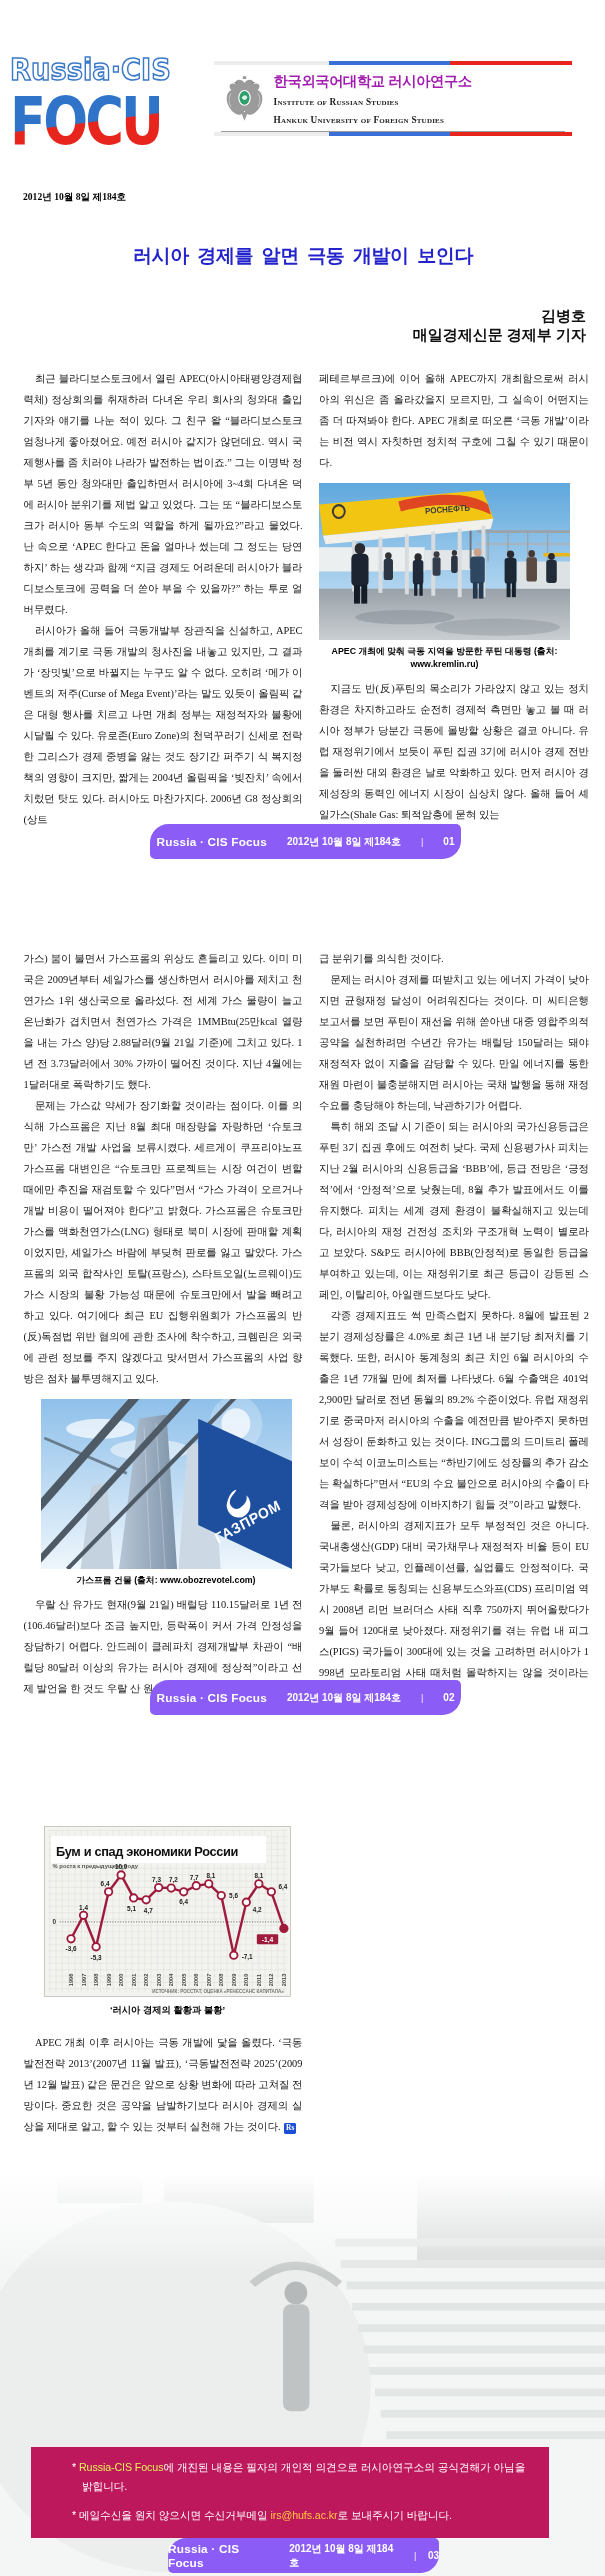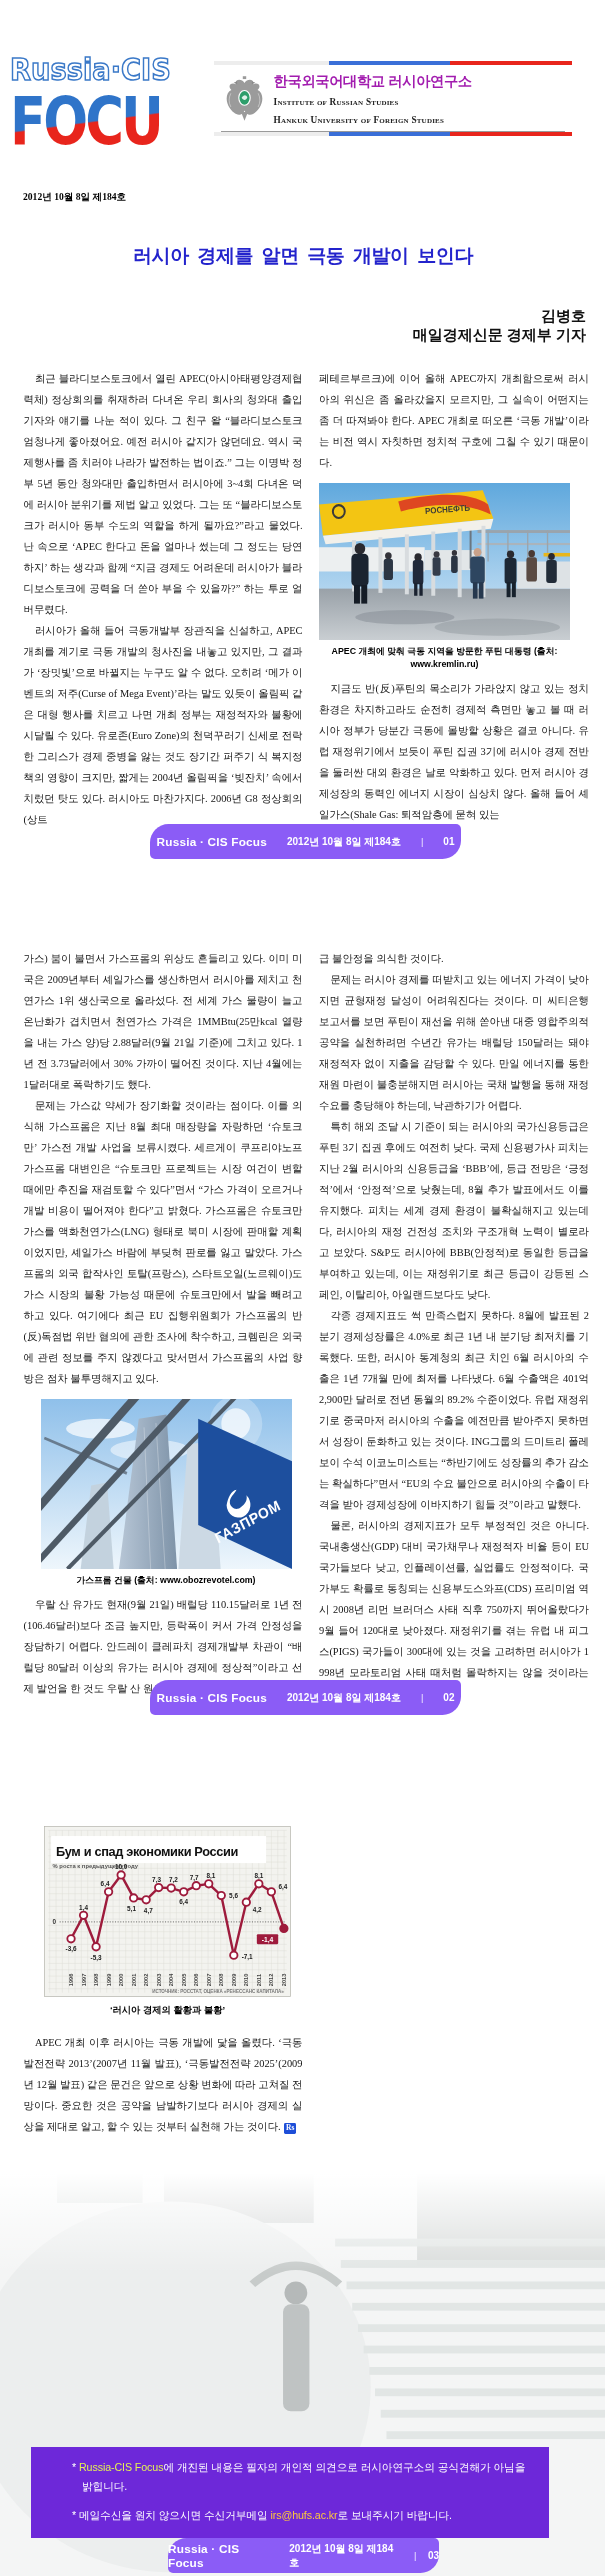--- a/index.html
+++ b/index.html
@@ -66,21 +66,21 @@
   .chart-caption{font-weight:800;font-size:9.3px;text-align:center;color:#000;margin-top:7.1px;}
 
   
   .rs-mark{display:inline-block;width:12px;height:10.7px;background:#1d4ed8;color:#fff;
            font-family:"Liberation Serif",serif;font-weight:700;font-size:7.5px;line-height:10.7px;
            text-align:center;border-radius:1.4px;margin-left:3.6px;text-indent:0;vertical-align:baseline;}
 
   
   #bottom{left:0;top:2173px;width:606px;height:403px;}
   #bottom-bg{position:absolute;left:0;top:0;}
-  #notice{position:absolute;left:31px;top:274px;width:518px;box-sizing:border-box;background:#6d28d9;
+  #notice{position:absolute;left:31px;top:274px;width:518px;box-sizing:border-box;background:#be185d;
           padding:11.4px 20px 13px 41px;color:#fff;font-size:10.7px;line-height:18.5px;letter-spacing:-0.1px;}
   .notice-line{padding-left:10px;text-indent:-10px;}
   .notice-line + .notice-line{margin-top:10.7px;}
   .hl1{color:#e4f154;}
   .hl2{color:#ffc83c;}
 </style>
 </head>
 <body>
 
 <div id="doc">
@@ -242,21 +242,21 @@
       </g>
       <polygon points="238,28 380,88 380,240 238,178" fill="#1d4f9e"></polygon>
       <path d="M281 150 a18 18 0 1 0 30 -14 c2 8 -3 13 -9 17 a10 10 0 0 1 -16 -6 c-1 -8 6 -12 10 -19 c-8 1 -13 11 -15 22 z" fill="#fff"></path>
       <text x="256" y="186" font-size="21" font-weight="bold" fill="#fff" letter-spacing="1" transform="rotate(-27 300 170)">ГАЗПРОМ</text>
     </svg>
     <div class="caption" style="width:251px;margin-left:17px">가스프롬 건물 (출처: www.obozrevotel.com)</div>
     <p class="para">우랄 산 유가도 현재(9월 21일) 배럴당 110.15달러로 1년 전(106.46달러)보다 조금 높지만, 등락폭이 커서 가격 안정성을 장담하기 어렵다. 안드레이 클레파치 경제개발부 차관이 “배럴당 80달러 이상의 유가는 러시아 경제에 정상적”이라고 선제 발언을 한 것도 우랄 산 원유의 수</p>
   </div>
 
   <div class="col colR" style="top:948px">
-      <p class="para cont">급 불안정을 의식한 것이다.</p>
+      <p class="para cont">급 분위기를 의식한 것이다.</p>
       <p class="para">문제는 러시아 경제를 떠받치고 있는 에너지 가격이 낮아지면 균형재정 달성이 어려워진다는 것이다. 미 씨티은행 보고서를 보면 푸틴이 재선을 위해 쏟아낸 대중 영합주의적 공약을 실천하려면 수년간 유가는 배럴당 150달러는 돼야 재정적자 없이 지출을 감당할 수 있다. 만일 에너지를 통한 재원 마련이 불충분해지면 러시아는 국채 발행을 통해 재정 수요를 충당해야 하는데, 낙관하기가 어렵다.</p>
       <p class="para">특히 해외 조달 시 기준이 되는 러시아의 국가신용등급은 푸틴 3기 집권 후에도 여전히 낮다. 국제 신용평가사 피치는 지난 2월 러시아의 신용등급을 ‘BBB’에, 등급 전망은 ‘긍정적’에서 ‘안정적’으로 낮췄는데, 8월 추가 발표에서도 이를 유지했다. 피치는 세계 경제 환경이 불확실해지고 있는데다, 러시아의 재정 건전성 조치와 구조개혁 노력이 별로라고 보았다. S&amp;P도 러시아에 BBB(안정적)로 동일한 등급을 부여하고 있는데, 이는 재정위기로 최근 등급이 강등된 스페인, 이탈리아, 아일랜드보다도 낮다.</p>
       <p class="para">각종 경제지표도 썩 만족스럽지 못하다. 8월에 발표된 2분기 경제성장률은 4.0%로 최근 1년 내 분기당 최저치를 기록했다. 또한, 러시아 통계청의 최근 치인 6월 러시아의 수출은 1년 7개월 만에 최저를 나타냈다. 6월 수출액은 401억 2,900만 달러로 전년 동월의 89.2% 수준이었다. 유럽 재정위기로 중국마저 러시아의 수출을 예전만큼 받아주지 못하면서 성장이 둔화하고 있는 것이다. ING그룹의 드미트리 폴레보이 수석 이코노미스트는 “하반기에도 성장률의 추가 감소는 확실하다”면서 “EU의 수요 불안으로 러시아의 수출이 타격을 받아 경제성장에 이바지하기 힘들 것”이라고 말했다.</p>
       <p class="para">물론, 러시아의 경제지표가 모두 부정적인 것은 아니다. 국내총생산(GDP) 대비 국가채무나 재정적자 비율 등이 EU 국가들보다 낮고, 인플레이션률, 실업률도 안정적이다. 국가부도 확률로 통칭되는 신용부도스와프(CDS) 프리미엄 역시 2008년 리먼 브러더스 사태 직후 750까지 뛰어올랐다가 9월 들어 120대로 낮아졌다. 재정위기를 겪는 유럽 내 피그스(PIGS) 국가들이 300대에 있는 것을 고려하면 러시아가 1998년 모라토리엄 사태 때처럼 몰락하지는 않을 것이라는 얘기다.</p>
     </div>
 
   <div id="foot2" class="pagefoot">
     <span class="foot-brand">Russia · CIS Focus</span>
     <span class="foot-issue">2012년 10월 8일 제184호</span>
     <span class="foot-sep">|</span>

